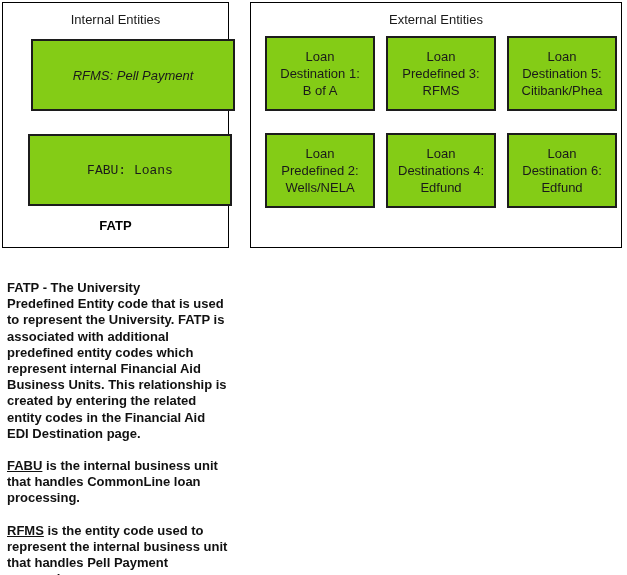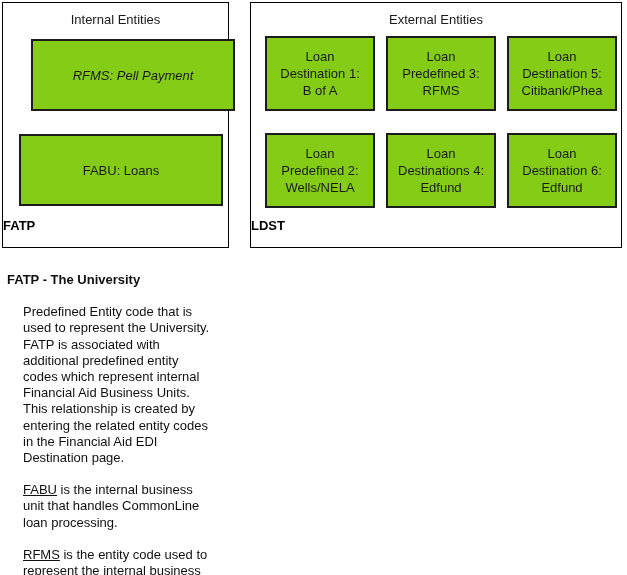--- a/index.html
+++ b/index.html
@@ -45,20 +45,21 @@
     font-size: 13px;
     line-height: 16px;
     color: #1a1a1a;
   }
 
   .panel-code {
     position: absolute;
     left: 0;
     right: 0;
     bottom: 13px;
+    text-align: center;
     font-size: 13px;
     font-weight: bold;
     line-height: 16px;
     color: #000000;
   }
 
   
   .entity-box {
     position: absolute;
     box-sizing: border-box;
@@ -76,24 +77,25 @@
 
   
   #entity-rfms {
     left: 28px;
     top: 36px;
     width: 204px;
     height: 72px;
     font-style: italic;
   }
   #entity-fabu {
-    left: 16px;
+    left: 25px;
     top: 131px;
     width: 204px;
     height: 72px;
+    font-family: Liberation Mono, monospace;
   }
 
   
   .ext-col-1 { left: 14px; }
   .ext-col-2 { left: 135px; }
   .ext-col-3 { left: 256px; }
   .ext-row-1 { top: 33px; }
   .ext-row-2 { top: 130px; }
   .ext-box {
     width: 110px;
@@ -112,24 +114,25 @@
     left: 7px;
     width: 222px;
   }
   #desc-ldst {
     left: 256px;
     width: 366px;
   }
 
   .desc-heading {
     font-weight: bold;
-    margin: 4px 0 0 0;
+    margin: 12px 0 0 0;
   }
   .desc-para {
-    margin: 16px;
+    margin: 0;
+    font-weight: bold;
   }
   .desc-para.spaced {
     margin-top: 16px;
   }
   .code-term {
     text-decoration: underline;
   }
 </style>
 </head>
 <body>
@@ -192,21 +195,20 @@
   </div>
 
   <div class="entity-box ext-box ext-col-3 ext-row-2">
     <span>
       <span>Loan</span><br>
       <span>Destination 6:</span><br>
       <span>Edfund</span>
     </span>
   </div>
 
-  <div class="panel-code">LDST</div>
 </div>
 
 <div class="desc" id="desc-fatp">
   <div class="desc-heading">FATP - The University</div>
   <p class="desc-para">Predefined Entity code that is used to represent the University. FATP is associated with additional predefined entity codes which represent internal Financial Aid Business Units. This relationship is created by entering the related entity codes in the Financial Aid EDI Destination page.</p>
   <p class="desc-para spaced"><span class="code-term">FABU</span><span> is the internal business unit that handles CommonLine loan processing.</span></p>
   <p class="desc-para spaced"><span class="code-term">RFMS</span><span> is the entity code used to represent the internal business unit that handles Pell Payment processing.</span></p>
 </div>
 
 <div class="desc" id="desc-ldst">

